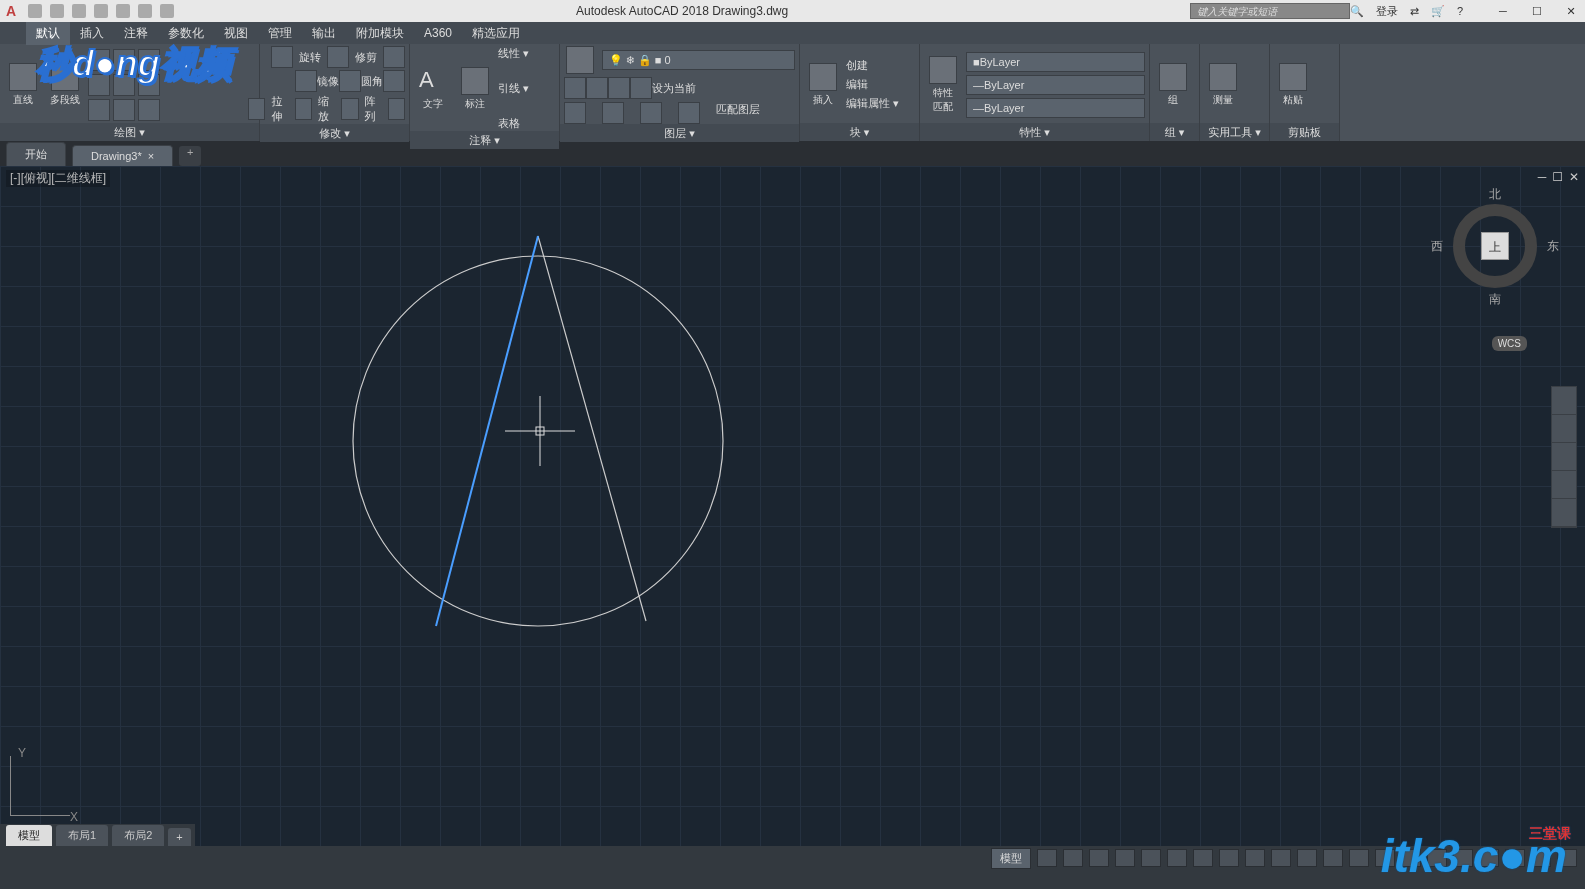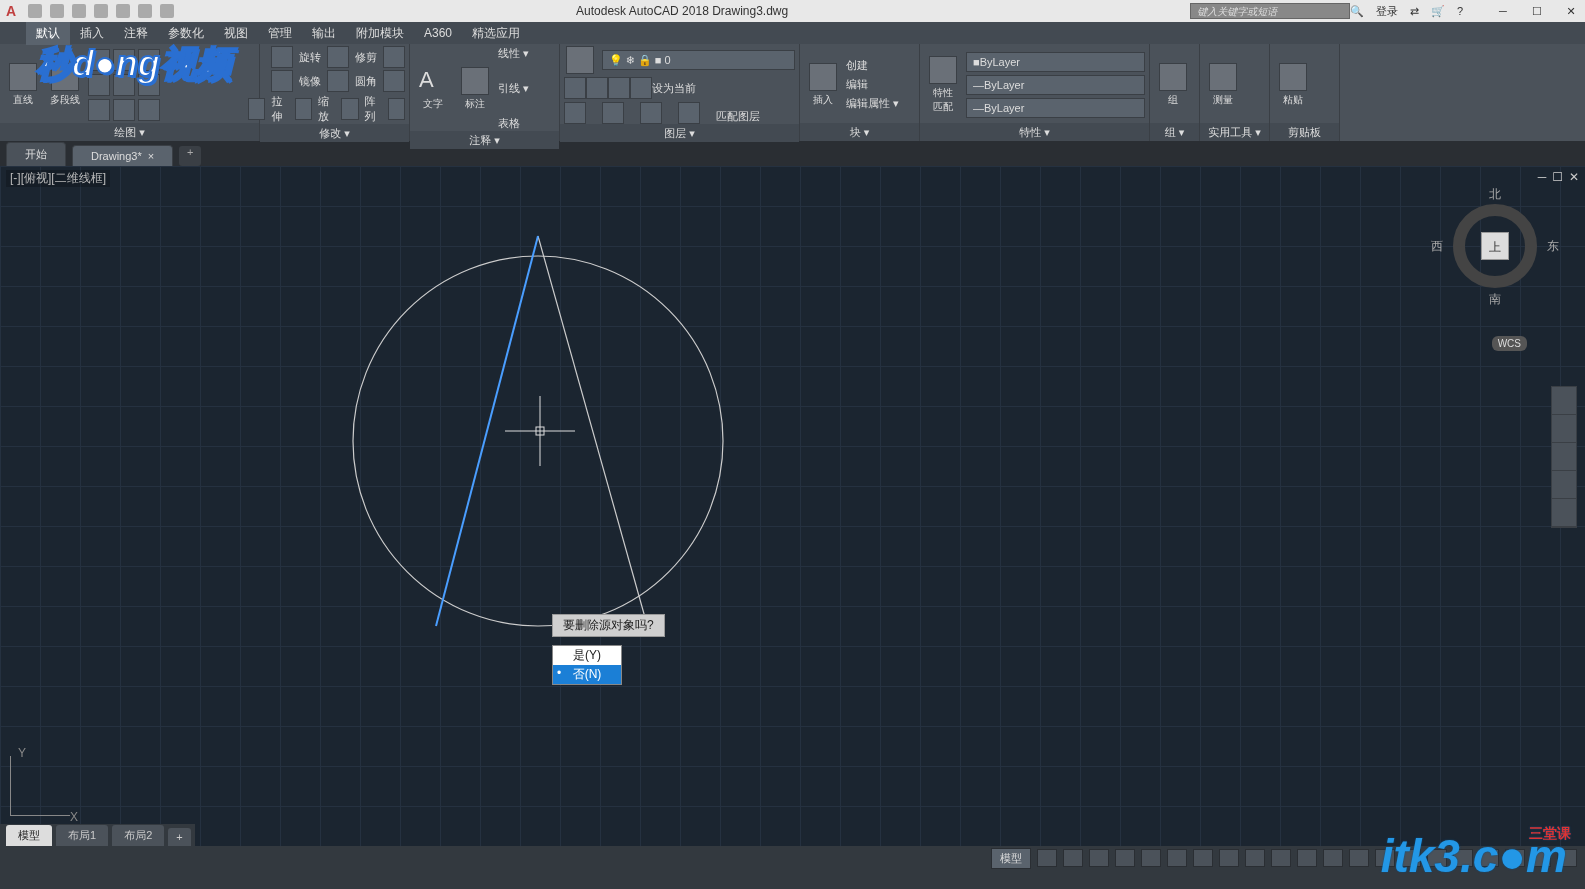--- a/index.html
+++ b/index.html
@@ -166,21 +166,21 @@
 
   <div class="panel" style="width:150px">
     <div class="body" style="flex-direction:column; align-items:flex-end; gap:2px;">
       <div style="display:flex; gap:6px; align-items:center;">
         <span class="small-btn"></span>
         <span class="textlabel">旋转</span>
         <span class="small-btn"></span>
         <span class="textlabel">修剪</span>
         <span class="small-btn"></span>
       </div>
-      <div style="display:flex; gap:6px; align-items:center;">
+      <div style="display:flex; align-items:center;">
         <span class="small-btn"></span>
         <span class="textlabel">镜像</span>
         <span class="small-btn"></span>
         <span class="textlabel">圆角</span>
         <span class="small-btn"></span>
       </div>
       <div style="display:flex; gap:6px; align-items:center;">
         <span class="small-btn"></span>
         <span class="textlabel">拉伸</span>
         <span class="small-btn"></span>
@@ -222,21 +222,21 @@
           <span>💡</span>&nbsp;<span>❄</span>&nbsp;<span>🔒</span>&nbsp;■&nbsp;<span>0</span>
         </div>
       </div>
       <div style="display:flex; align-items:center;">
         <span class="small-btn"></span>
         <span class="small-btn"></span>
         <span class="small-btn"></span>
         <span class="small-btn"></span>
         <span class="textlabel">设为当前</span>
       </div>
-      <div style="display:flex; gap:16px; align-items:flex-end;">
+      <div style="display:flex; gap:16px; align-items:flex-start;">
         <span class="small-btn"></span>
         <span class="small-btn"></span>
         <span class="small-btn"></span>
         <span class="small-btn"></span>
         <span class="textlabel">匹配图层</span>
       </div>
     </div>
     <div class="label">图层 ▾</div>
   </div>
 
@@ -321,27 +321,20 @@
   <svg class="drawing" viewBox="0 0 1585 680">
     <circle cx="538" cy="275" r="185" fill="none" stroke="#ccc" stroke-width="1.2"></circle>
     <line x1="538" y1="70" x2="646" y2="455" stroke="#ccc" stroke-width="1.2"></line>
     <line x1="538" y1="70" x2="436" y2="460" stroke="#4a9eff" stroke-width="2"></line>
 
     <line x1="505" y1="265" x2="575" y2="265" stroke="#ddd" stroke-width="1"></line>
     <line x1="540" y1="230" x2="540" y2="300" stroke="#ddd" stroke-width="1"></line>
     <rect x="536" y="261" width="8" height="8" fill="none" stroke="#ddd" stroke-width="1"></rect>
   </svg>
 
-  <div class="prompt">
-    <div class="prompt-q">要删除源对象吗?</div>
-    <div class="prompt-opts">
-      <div class="prompt-opt">是(Y)</div>
-      <div class="prompt-opt sel">否(N)</div>
-    </div>
-  </div>
 
   <div class="viewcube">
     <div class="ring"></div>
     <div class="cube">上</div>
     <div class="dir" style="top:-10px;left:44px;">北</div>
     <div class="dir" style="bottom:-12px;left:44px;">南</div>
     <div class="dir" style="top:42px;right:-14px;">东</div>
     <div class="dir" style="top:42px;left:-14px;">西</div>
   </div>
   <div class="wcs-label">WCS</div>

